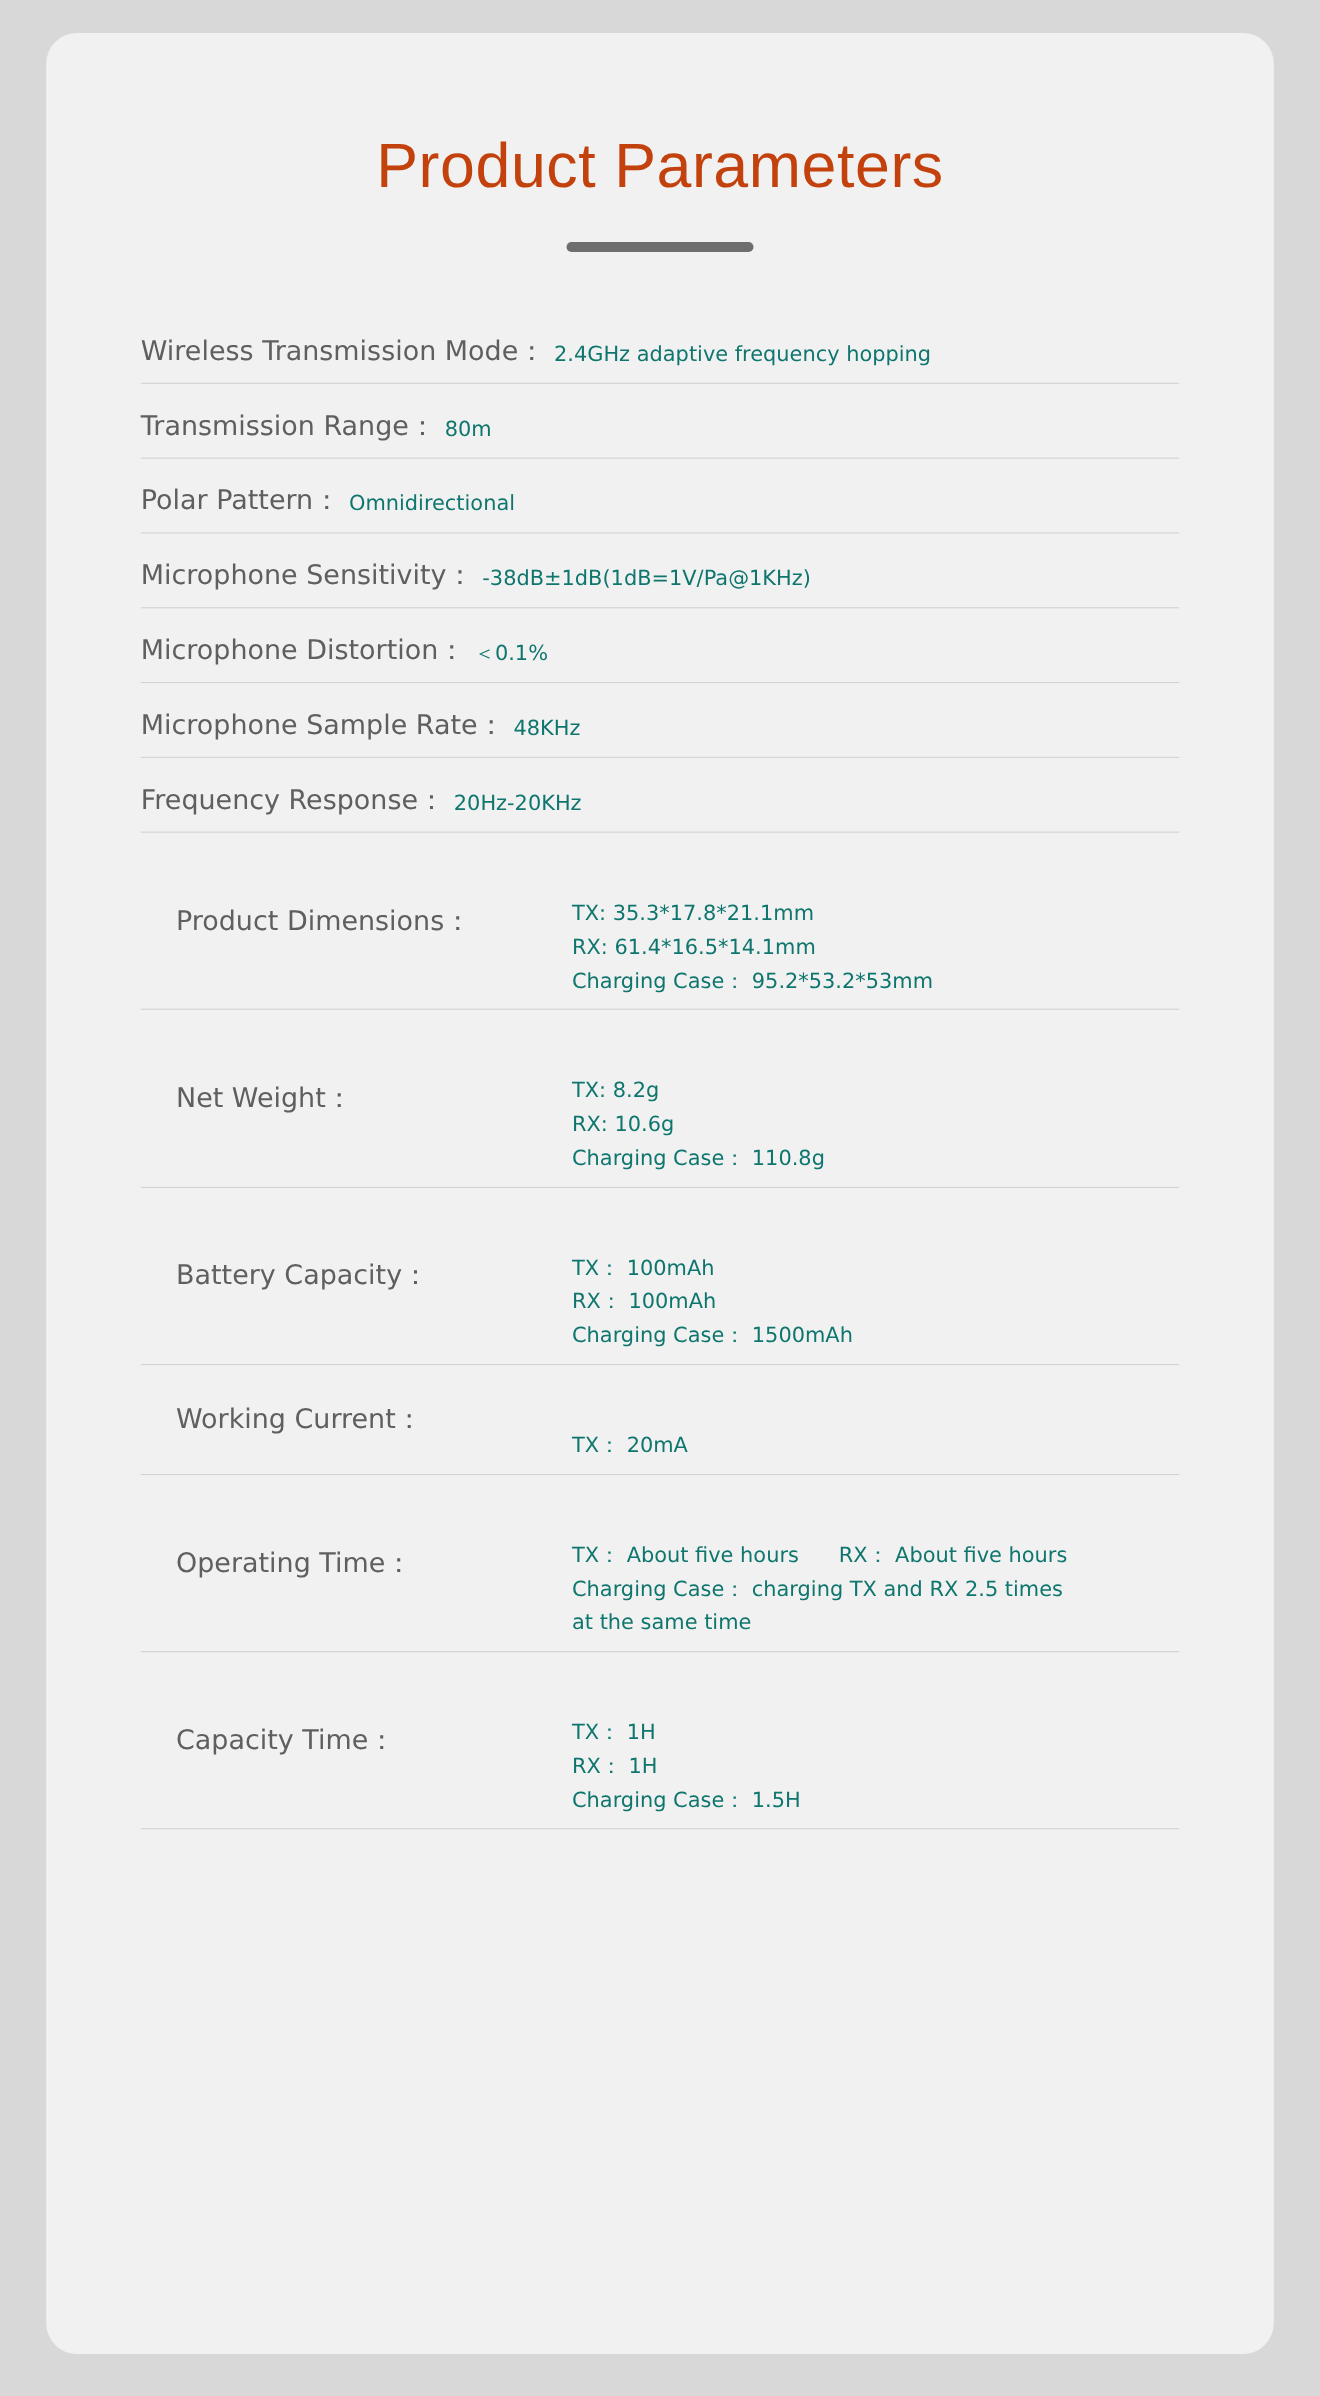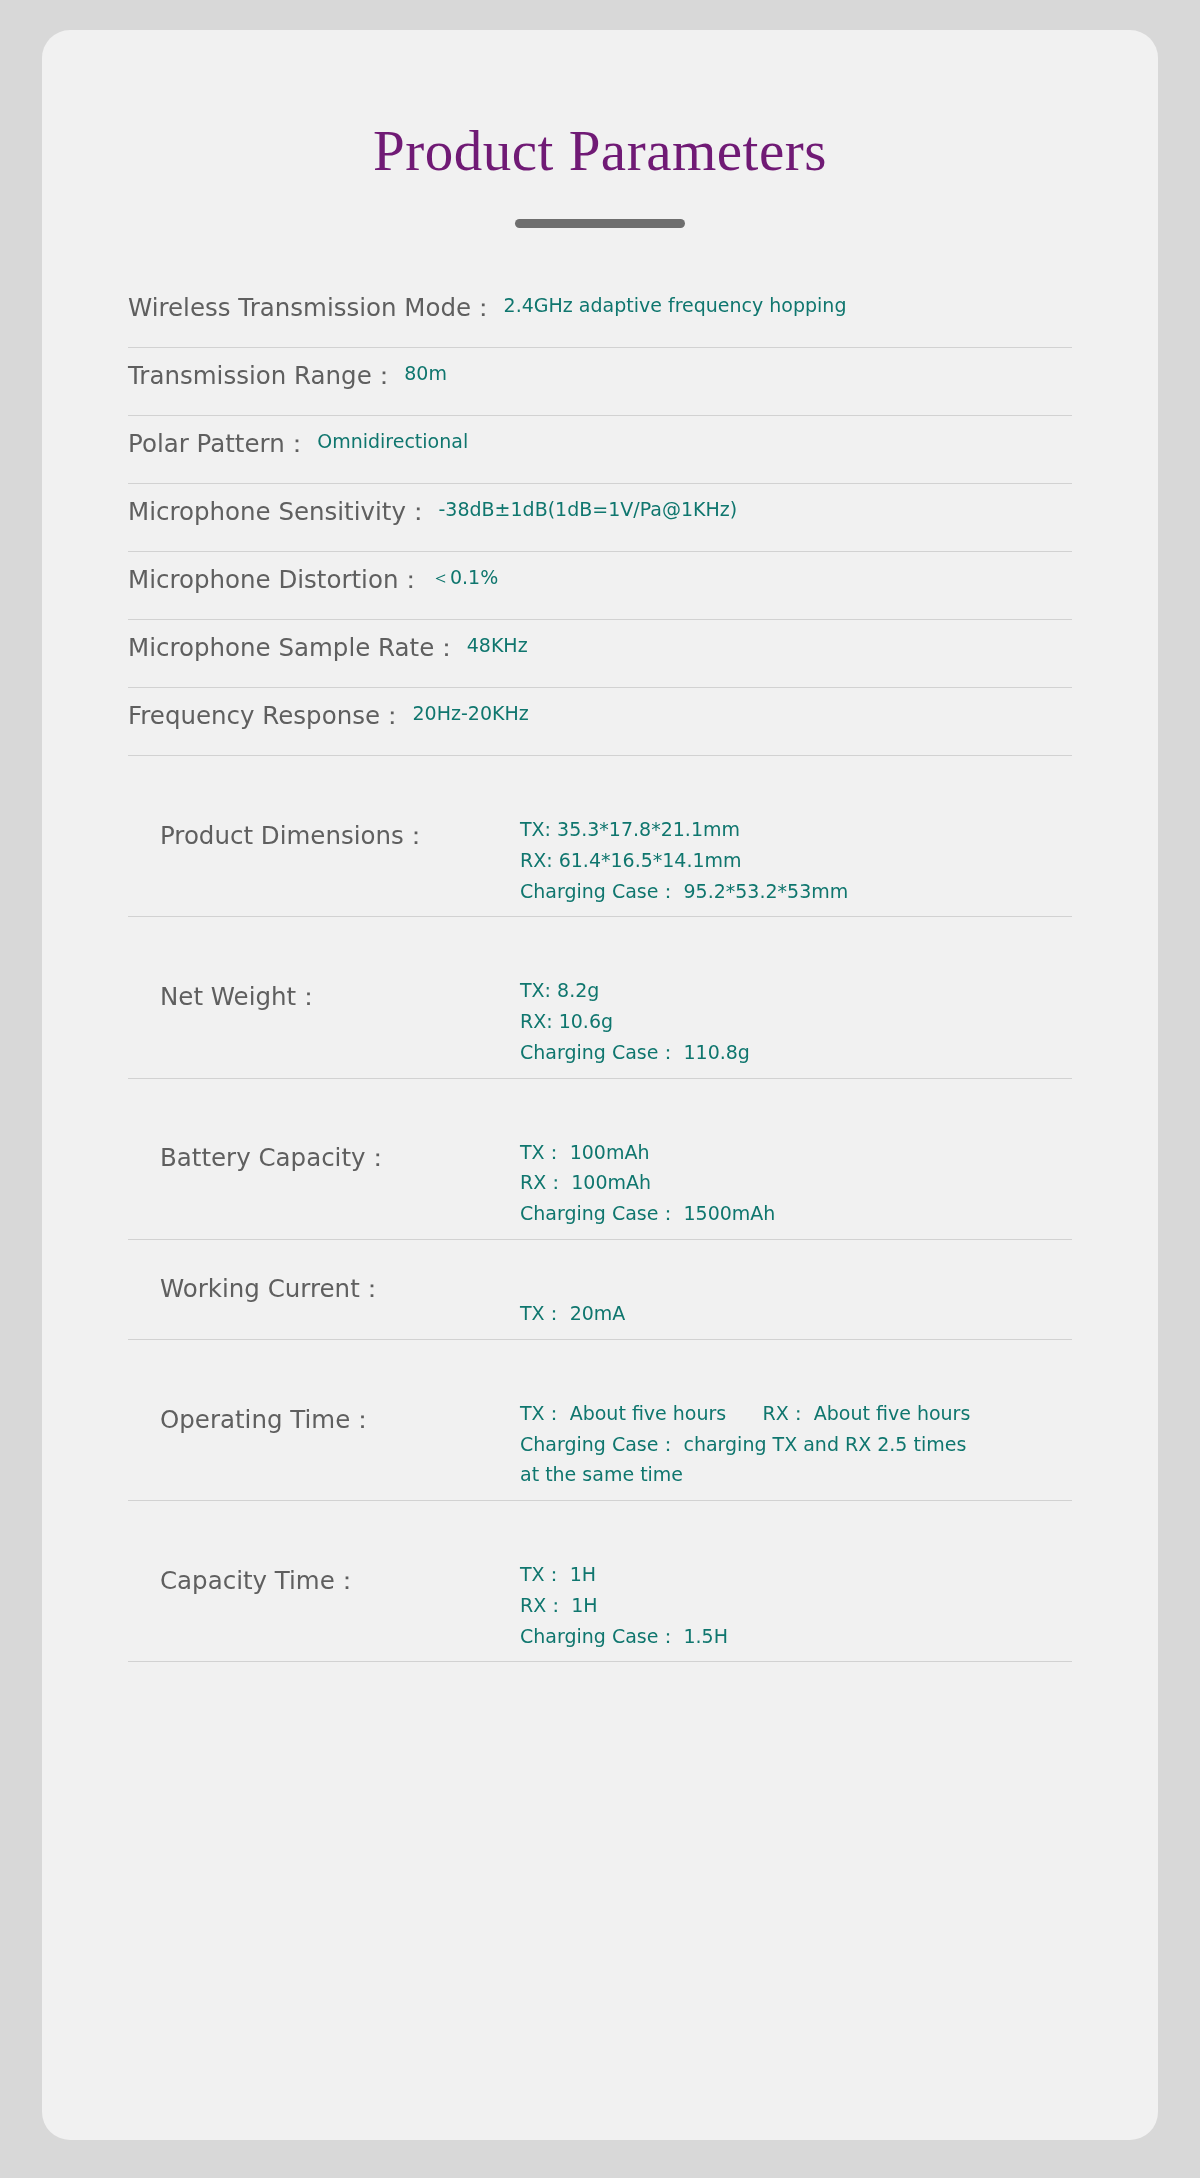--- a/index.html
+++ b/index.html
@@ -24,46 +24,46 @@
     background: #f1f1f1;
     border-radius: 28px;
     width: 100%;
     box-sizing: border-box;
     padding: 70px 42px 46px 42px;
     min-height: 2110px;
   }
   .title {
     text-align: center;
     font-size: 57px;
-    color: #701a75;
+    color: #c2410c;
     font-weight: 400;
     letter-spacing: 0.5px;
     margin: 18px 0 0 0;
-    font-family: Liberation Serif, serif;
+    font-family: Liberation Sans, sans-serif;
   }
   .divider-wrap {
     display: flex;
     justify-content: center;
     margin-top: 36px;
     margin-bottom: 52px;
   }
   .divider {
     width: 170px;
     height: 9px;
     background: #6e6e6e;
     border-radius: 5px;
   }
   .spec-table {
     width: 100%;
     padding: 0 44px;
     box-sizing: border-box;
   }
   .row {
     display: flex;
-    align-items: flex-start;
+    align-items: flex-end;
     border-bottom: 1.5px solid #d2d2d2;
     min-height: 68px;
     padding: 10px 0;
     box-sizing: border-box;
   }
   .row.multi {
     align-items: center;
     min-height: 100px;
   }
   .label {

